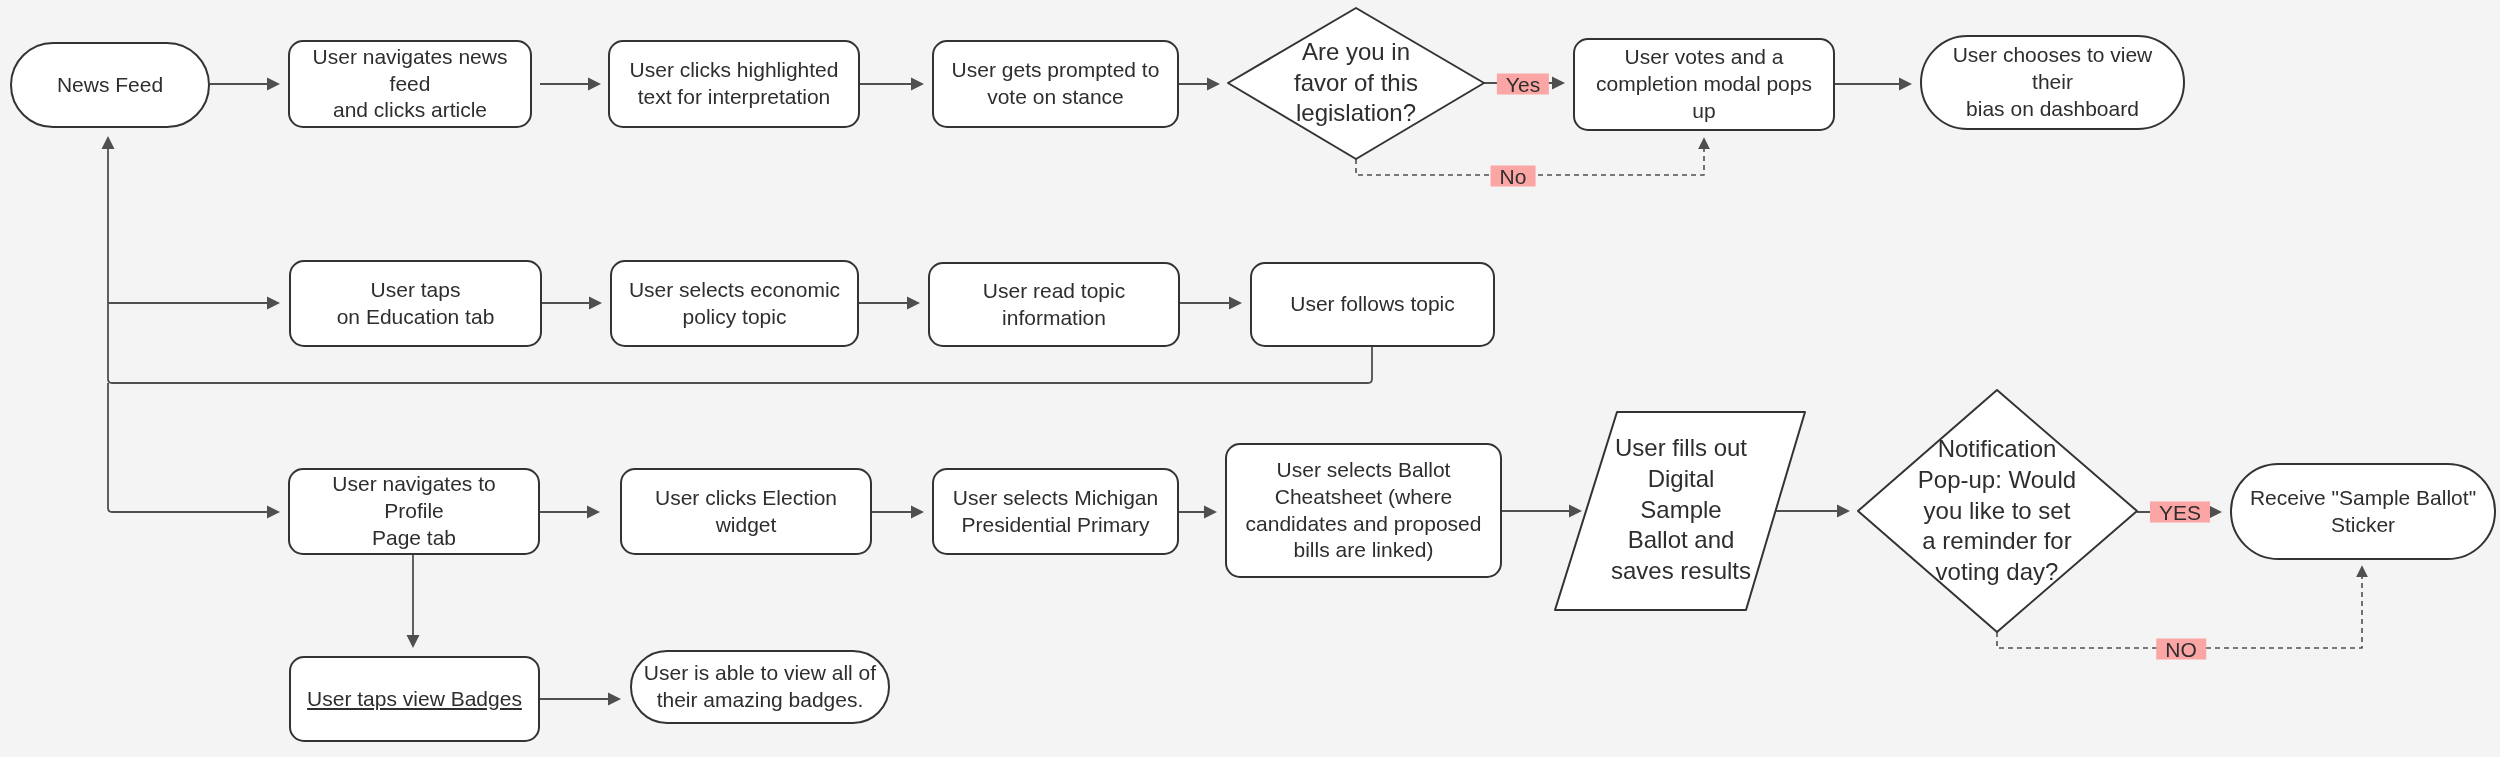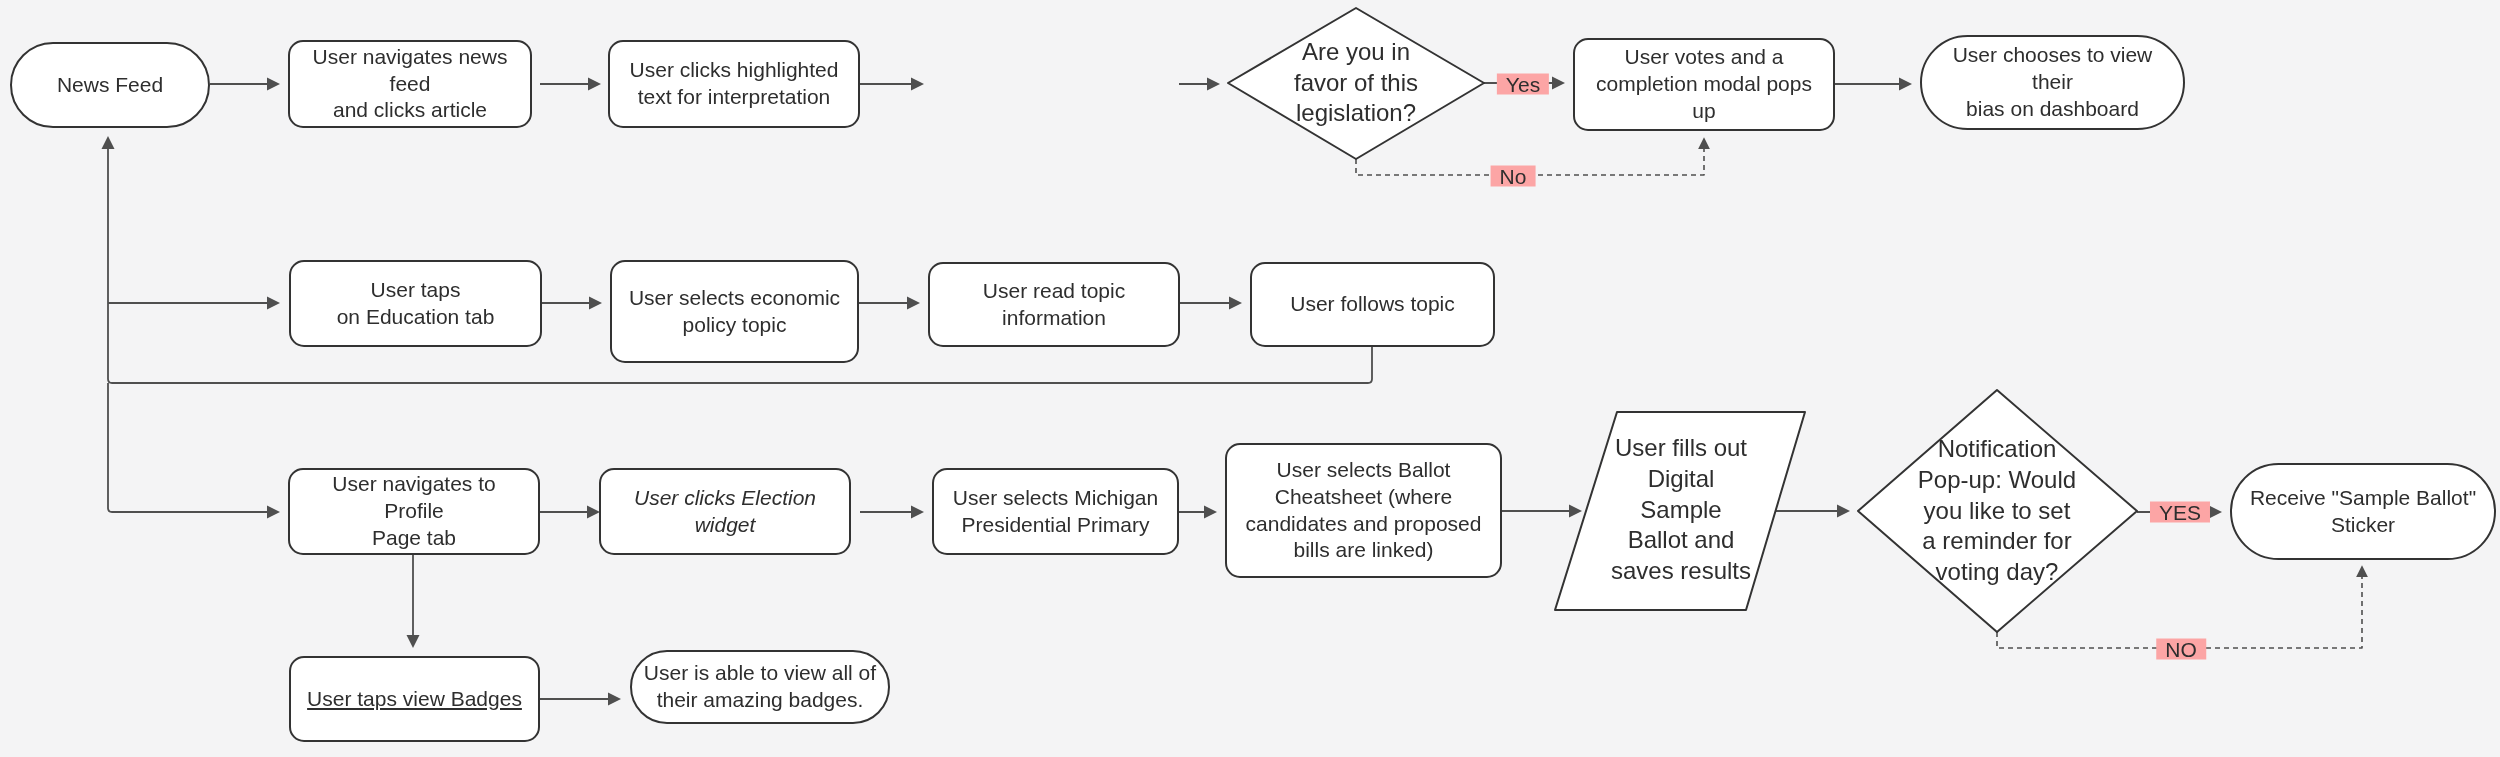--- a/index.html
+++ b/index.html
@@ -78,39 +78,41 @@
       <polygon points="1997,390 2137,511 1997,632 1858,511"></polygon>
       <polygon points="1617,412 1805,412 1746,610 1555,610"></polygon>
     </g>
   </svg>
 
   <div class="node stadium" style="left:10px;top:42px;width:200px;height:86px;">News Feed</div>
   <div class="node" style="left:288px;top:40px;width:244px;height:88px;">User navigates news feed
 and clicks article</div>
   <div class="node" style="left:608px;top:40px;width:252px;height:88px;">User clicks highlighted
 text for interpretation</div>
+  <div class="node" style="left:932px;top:40px;width:247px;height:88px;">User gets prompted to
+vote on stance</div>
   <div class="shape-label" style="left:1250px;top:28px;width:212px;height:110px;">Are you in
 favor of this
 legislation?</div>
   <div class="node" style="left:1573px;top:38px;width:262px;height:93px;">User votes and a
 completion modal pops up</div>
   <div class="node stadium" style="left:1920px;top:35px;width:265px;height:95px;">User chooses to view their
 bias on dashboard</div>
 
   <div class="node" style="left:289px;top:260px;width:253px;height:87px;">User taps
 on Education tab</div>
-  <div class="node" style="left:610px;top:260px;width:249px;height:103px;">User selects economic
+  <div class="node" style="left:610px;top:260px;width:249px;height:87px;">User selects economic
 policy topic</div>
   <div class="node" style="left:928px;top:262px;width:252px;height:85px;">User read topic
 information</div>
   <div class="node" style="left:1250px;top:262px;width:245px;height:85px;">User follows topic</div>
 
   <div class="node" style="left:288px;top:468px;width:252px;height:87px;">User navigates to Profile
 Page tab</div>
-  <div class="node" style="left:599px;top:468px;width:252px;height:87px;font-style:italic;">User clicks Election
+  <div class="node" style="left:620px;top:468px;width:252px;height:87px;">User clicks Election
 widget</div>
   <div class="node" style="left:932px;top:468px;width:247px;height:87px;">User selects Michigan
 Presidential Primary</div>
   <div class="node" style="left:1225px;top:443px;width:277px;height:135px;">User selects Ballot
 Cheatsheet (where
 candidates and proposed
 bills are linked)</div>
   <div class="shape-label" style="left:1592px;top:425px;width:178px;height:170px;">User fills out
 Digital
 Sample

